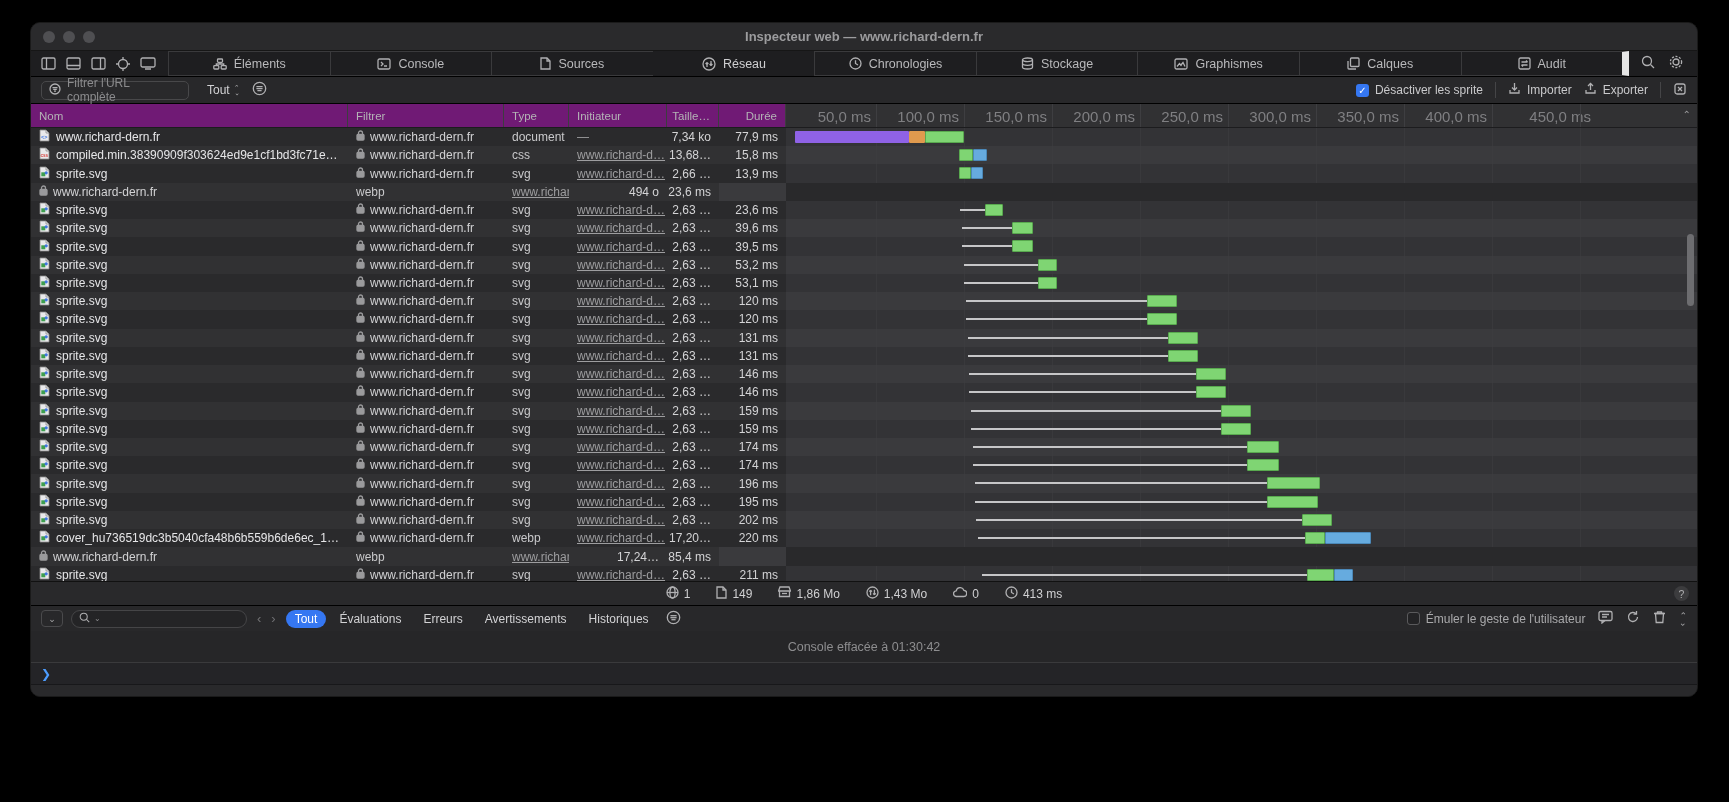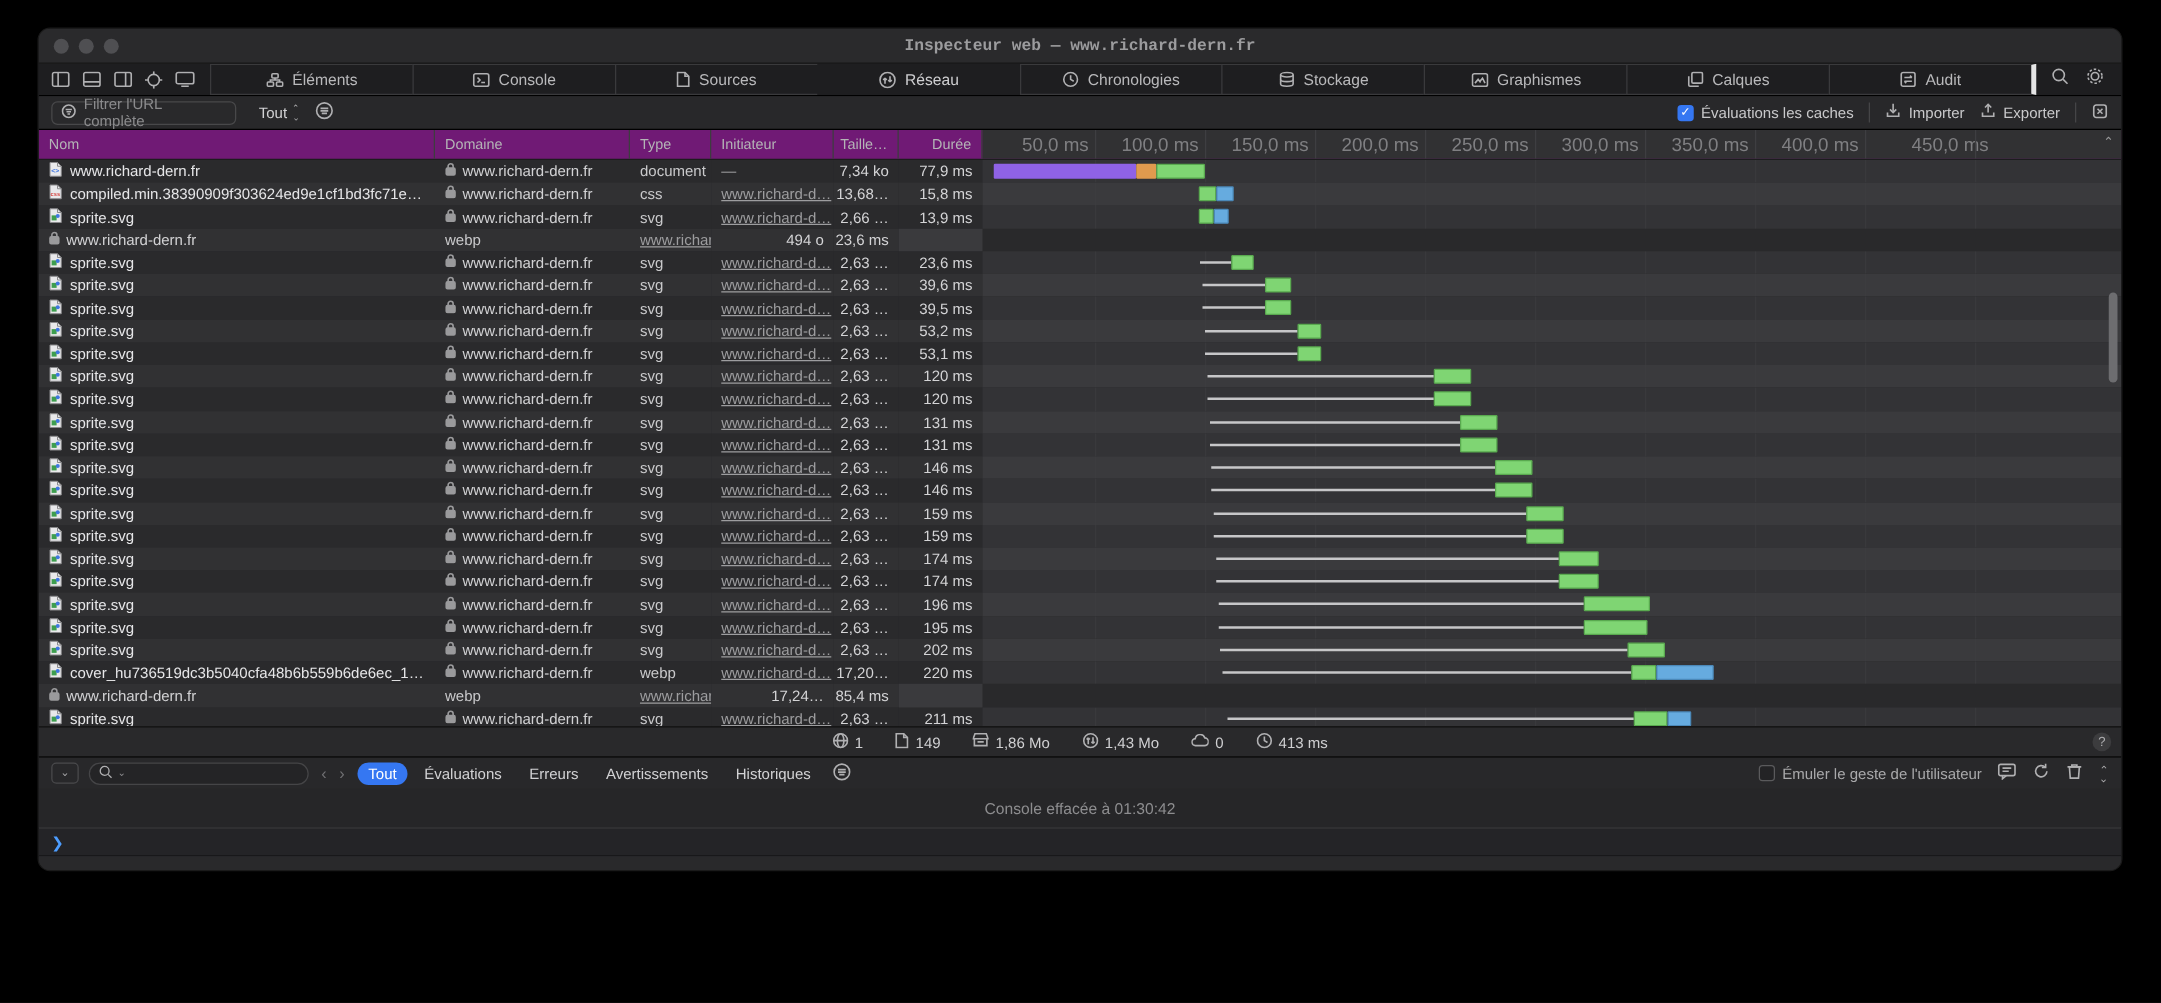--- a/index.html
+++ b/index.html
@@ -3,35 +3,35 @@
 <meta charset="utf-8">
 <style>
   * { margin:0; padding:0; box-sizing:border-box; }
   html,body { width:1729px; height:802px; background:#000; overflow:hidden;
     font-family:"Liberation Sans","DejaVu Sans",sans-serif; }
   .window { position:absolute; left:30px; top:22px; width:1668px; height:675px;
     background:#29292b; border-radius:10px; overflow:hidden; border:1px solid #1a1a1a;
     display:flex; flex-direction:column; }
   
   .titlebar { height:28px; background:#2a2a2c; display:flex; align-items:center; position:relative;
-    border-bottom:1px solid #161616; flex:0 0 auto;font-family:Liberation Mono, monospace; }
+    border-bottom:1px solid #161616; flex:0 0 auto; }
   .lights { display:flex; gap:8px; margin-left:12px; }
   .light { width:12px; height:12px; border-radius:50%; background:#4f4f52; }
   .title { position:absolute; left:0; right:0; text-align:center; color:#9c9c9e;
     font-size:13px; font-weight:bold; pointer-events:none; }
   
   .tabbar { height:26px; background:#1e1e20; display:flex; align-items:stretch; flex:0 0 auto;
     border-bottom:1px solid #000; }
   .dockicons { display:flex; align-items:center; gap:10px; padding:0 12px 0 10px; }
   .dockicons svg { display:block; }
   .tabs { flex:1; display:flex; }
   .tab { flex:1; display:flex; align-items:center; justify-content:center; gap:7px;
     color:#b9b9bb; font-size:12.5px; border:1px solid #3a3a3c; border-radius:0;
     border-right:none; background:transparent; cursor:default; }
-  .tab:last-child { border-right:4px solid #e5e5e5; }
+  .tab:last-child { border-right:7px solid #e5e5e5; }
   .tab.active { border-color:transparent; background:#1e1e20; color:#cfcfd1; }
   .tab svg { flex:0 0 auto; }
   .tb-right { display:flex; align-items:center; gap:14px; padding:0 14px 0 12px; }
   
   .filterbar { height:27px; background:#28282a; display:flex; align-items:center; flex:0 0 auto;
     border-bottom:1px solid #000; font-size:12px; color:#c8c8ca; }
   .urlfilter { display:flex; align-items:center; gap:6px; margin-left:10px; width:148px; height:19px;
     border:1px solid #48484a; border-radius:5px; padding:0 7px; color:#8b8b8d; background:#29292b; }
   .scope { display:flex; align-items:center; gap:4px; margin-left:18px; color:#d2d2d4; }
   .chev-ud { display:flex; flex-direction:column; line-height:5px; font-size:7px; color:#a8a8aa; }
@@ -257,21 +257,21 @@
     </div>
     <span class="circbtn"><svg class="i" width="15" height="15" viewBox="0 0 15 15">
           <circle cx="7.5" cy="7.5" r="6.2"></circle>
           <line x1="4.4" y1="5.7" x2="10.6" y2="5.7"></line>
           <line x1="4.4" y1="7.7" x2="10.6" y2="7.7"></line>
           <line x1="5.4" y1="9.7" x2="9.6" y2="9.7"></line>
         </svg></span>
     <div class="fb-right">
       <div class="fb-btn">
         <span class="cb">✓</span>
-        <span>Évaluations les caches</span>
+        <span>Désactiver les sprite</span>
       </div>
       <div class="vsep"></div>
       <div class="fb-btn">
         <span><svg class="i" width="13" height="13" viewBox="0 0 13 13">
               <path d="M2 8v3h9V8"></path>
               <line x1="6.5" y1="1" x2="6.5" y2="7.5"></line>
               <path d="M4 5.5 6.5 8 9 5.5"></path>
             </svg></span>
         <span>Importer</span>
       </div>
@@ -288,21 +288,21 @@
             <rect x="2" y="2" width="10" height="10" rx="2"></rect>
             <line x1="5" y1="5" x2="9" y2="9"></line>
             <line x1="9" y1="5" x2="5" y2="9"></line>
           </svg></span>
     </div>
   </div>
 
   <div class="main">
     <div class="gridrow hdr">
       <div>Nom</div>
-      <div>Domaine</div>
+      <div>Filtrer</div>
       <div>Type</div>
       <div>Initiateur</div>
       <div class="num">Taille…</div>
       <div class="num">Durée</div>
       <div class="tl-hdr" id="tlhdr">
         <span class="scrollup">⌃</span>
       <span class="tick-label" style="left: 90px;">50,0 ms</span>
           <span class="tick-line" style="left: 90px;"></span>
           <span class="tick-label" style="left: 178px;">100,0 ms</span>
           <span class="tick-line" style="left: 178px;"></span>

